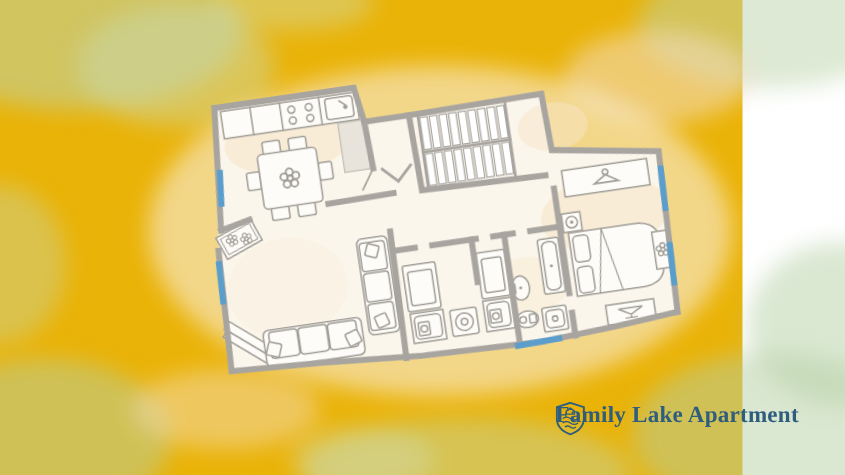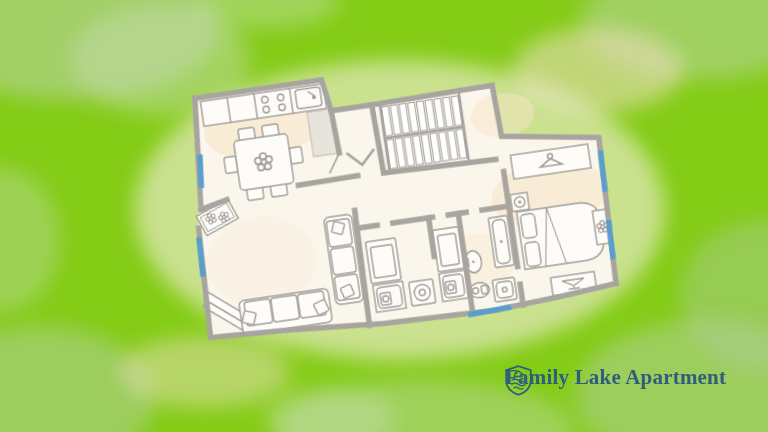--- a/index.html
+++ b/index.html
@@ -1,17 +1,17 @@
 <!DOCTYPE html>
 <html><head>
 <meta charset="utf-8">
 <style>
   html,body{margin:0;padding:0;}
   body{width:768px;height:432px;overflow:hidden;font-family:"Liberation Sans",sans-serif;}
-  .stage{position:relative;width:768px;height:432px;background:#84cc16;}
+  .stage{position:relative;width:675px;height:432px;background:#eab308;}
   .stage svg{position:absolute;left:0;top:0;}
   .brand{position:absolute;left:505px;top:365px;display:flex;align-items:center;gap:8px;}
   .brand-text{font-family:"Liberation Serif",serif;font-size:21px;font-weight:600;
               color:#2e5d7d;letter-spacing:.2px;white-space:nowrap;}
 </style>
 </head>
 <body>
 
 <div class="stage">
 <svg width="768" height="432" viewBox="0 0 768 432">

